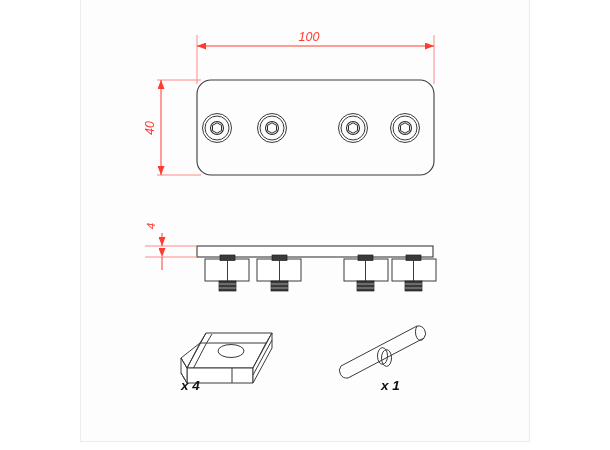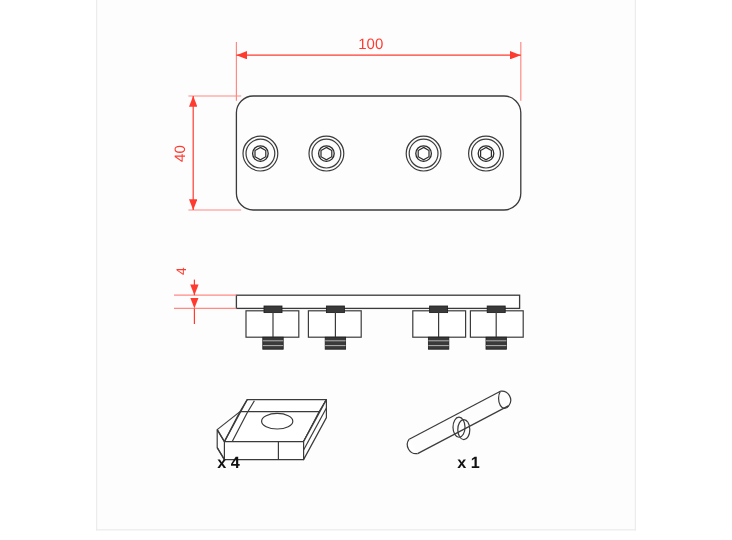--- a/index.html
+++ b/index.html
@@ -2,21 +2,21 @@
 <html><head>
 <meta charset="utf-8">
 <style>
   html,body{margin:0;padding:0;}
   body{
     width:610px;height:450px;
     background:#ffffff;
     font-family:"Liberation Sans", sans-serif;
     overflow:hidden;
   }
-  #stage{position:relative;width:496px;height:450px;}
+  #stage{position:relative;width:496px;height:450px;font-style:italic;}
   #panel{
     position:absolute;left:80px;top:0px;width:450px;height:442px;
     background:#fdfdfd;
     border-left:1px solid #ececed;
     border-right:1px solid #ececed;
     border-bottom:1px solid #ececed;
     box-sizing:border-box;
   }
   #drawing{position:absolute;left:0;top:0;width:610px;height:450px;}
   svg{display:block;}

